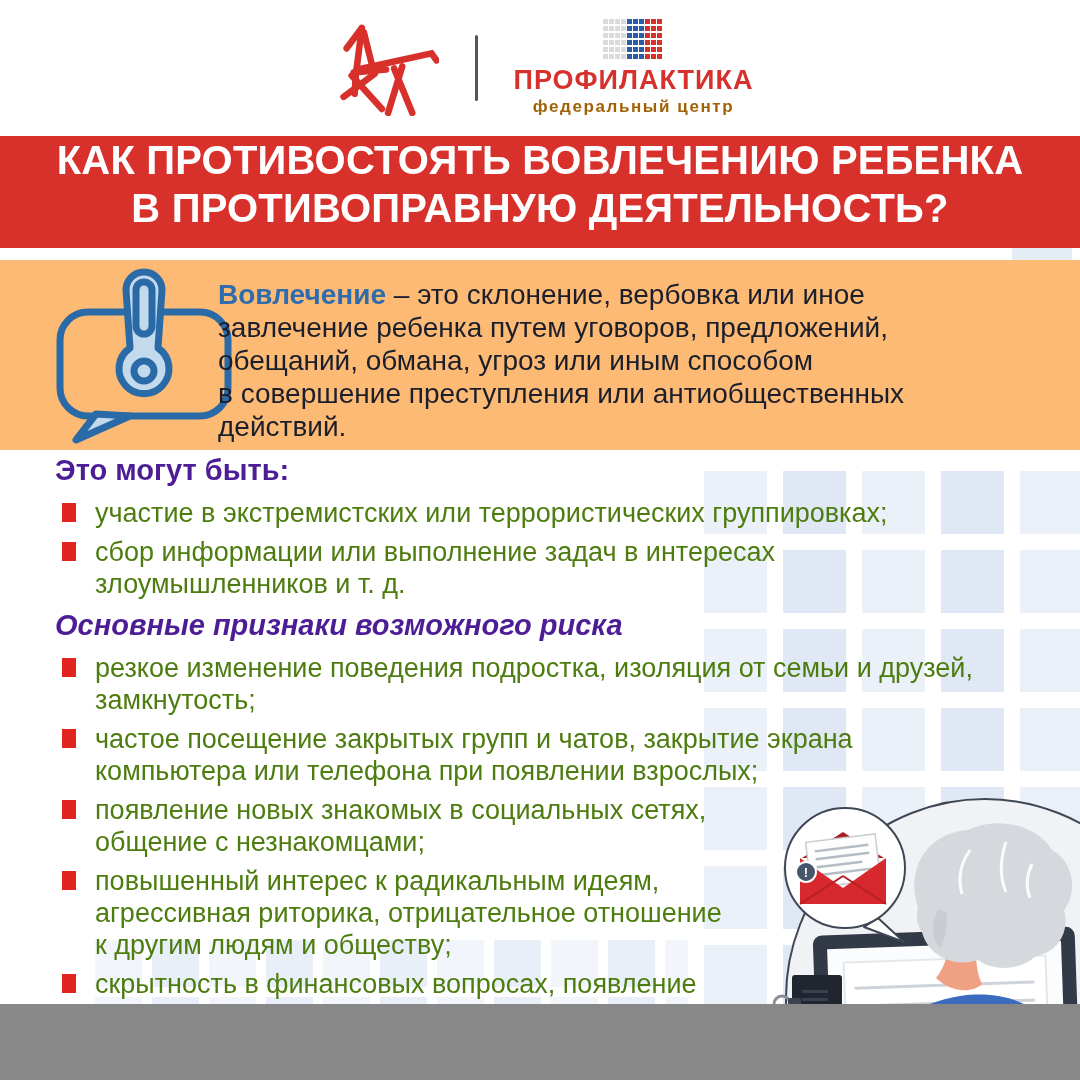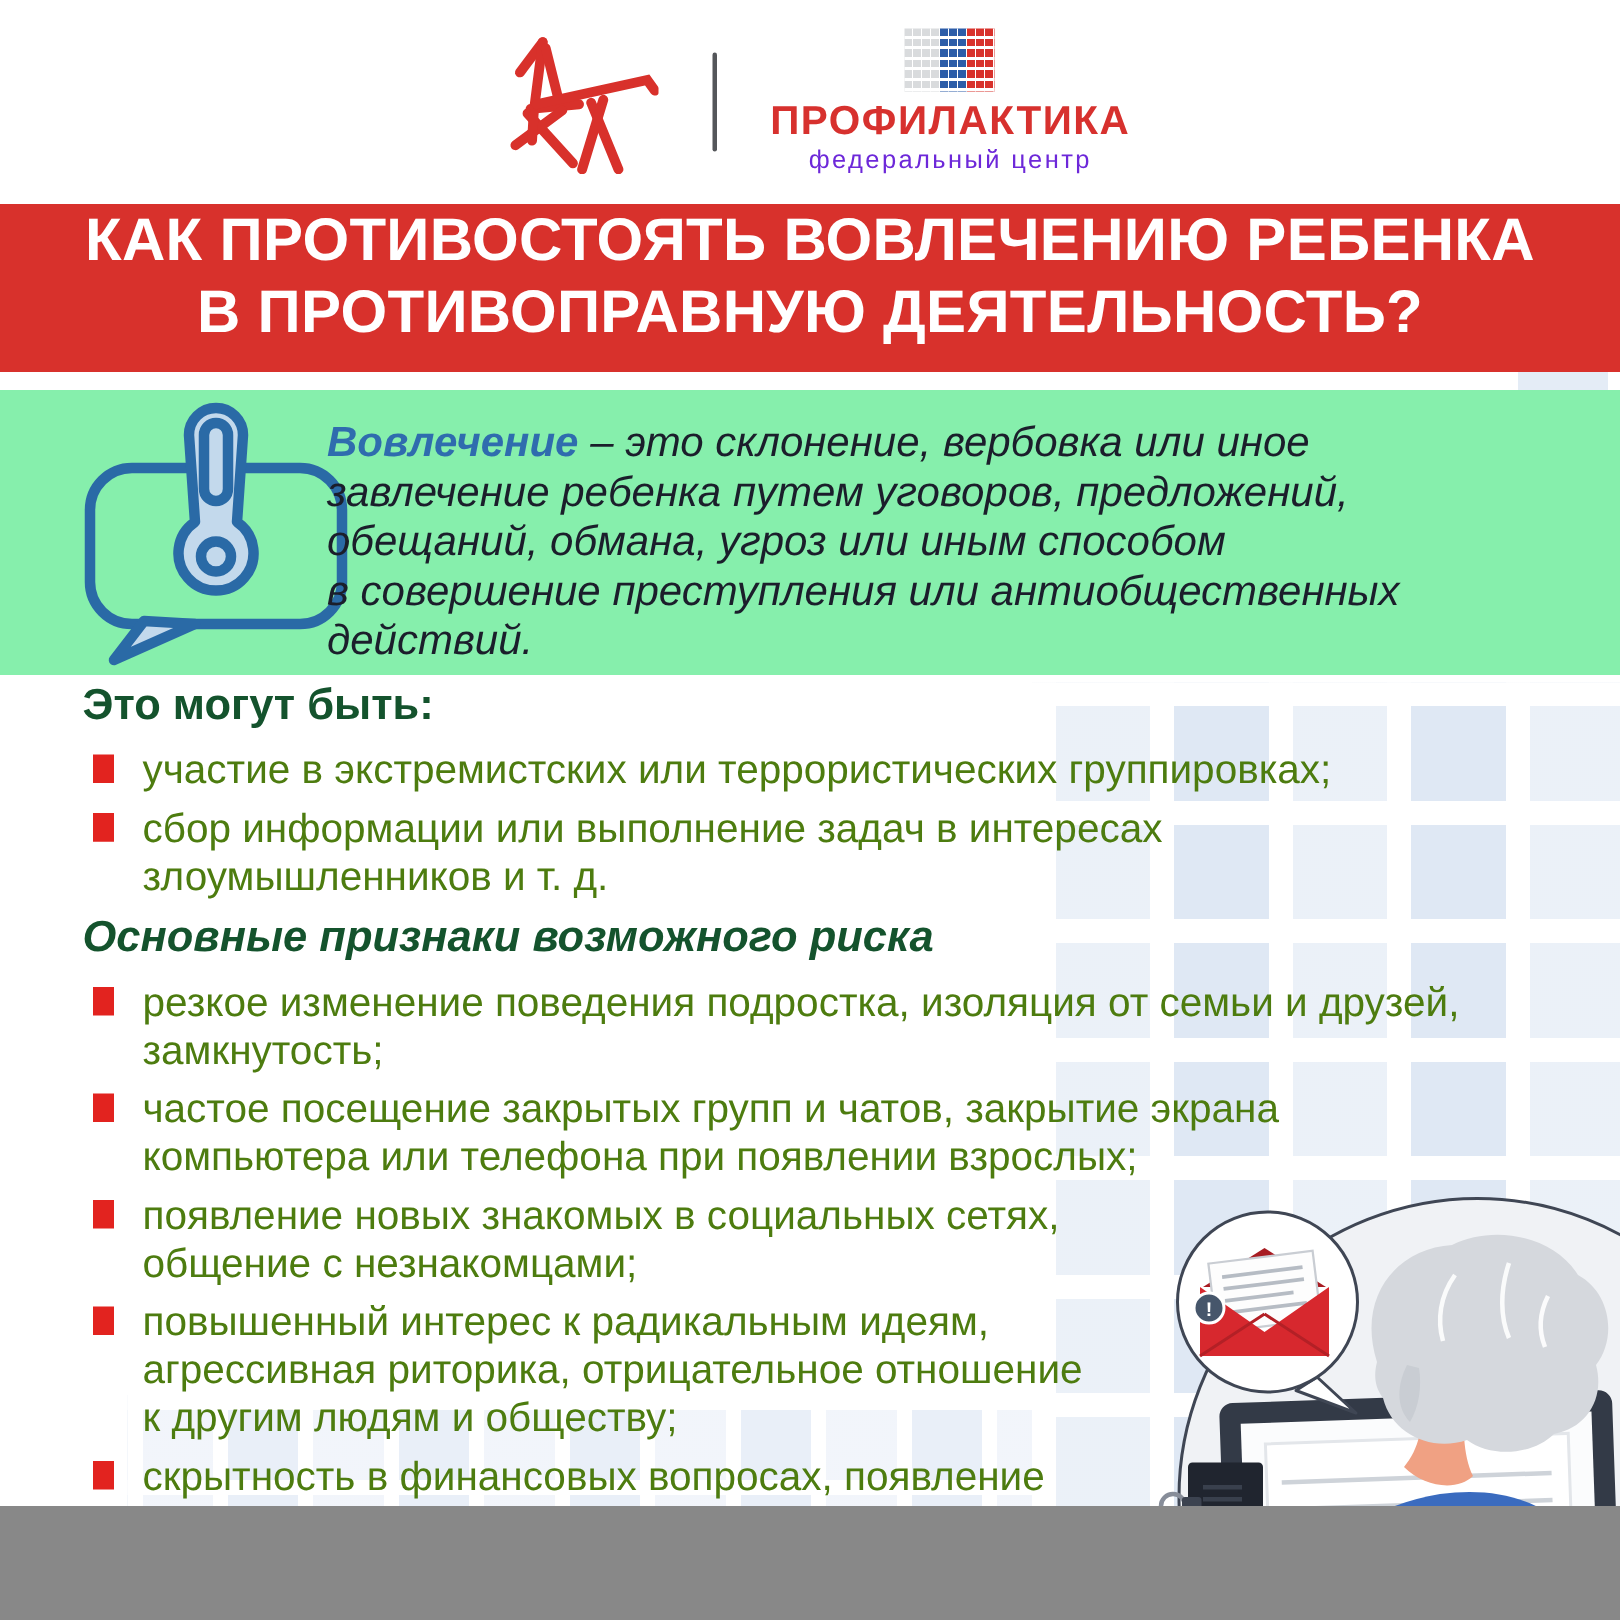--- a/index.html
+++ b/index.html
@@ -12,21 +12,21 @@
   .chair-logo{width:112px;height:96px;}
   .logo-divider{width:3px;height:66px;background:#54565a;border-radius:2px;}
   .brand{display:flex;flex-direction:column;align-items:center;}
   .grid-icon{width:60px;height:42px;margin-bottom:5px;
     background-color:#fff;
     background-image:
       repeating-linear-gradient(to right, transparent 0 5px, #ffffff 5px 6px),
       repeating-linear-gradient(to bottom, transparent 0 5px, #ffffff 5px 7px),
       linear-gradient(to right, #d9dbdd 0 24px, #2b5ca8 24px 42px, #d8312b 42px 60px);}
   .brand-title{font-size:27px;font-weight:bold;color:#d7312e;letter-spacing:1px;line-height:1.05;}
-  .brand-subtitle{font-size:17px;color:#6d28d9;letter-spacing:1.6px;margin-top:3px;}
+  .brand-subtitle{font-size:17px;color:#a16207;letter-spacing:1.6px;margin-top:3px;font-weight:bold;}
 
   
   .banner{position:absolute;top:136px;left:0;right:0;height:112px;background:#d8312c;
           display:flex;justify-content:center;text-align:center;z-index:4;}
   .banner h1{margin:0;color:#fff;font-size:40px;line-height:1.2;font-weight:bold;
              white-space:pre-line;letter-spacing:.2px;}
 
   
   .mosaic{position:absolute;z-index:0;}
   .mosaic-a{left:688px;top:455px;width:392px;height:625px;background-color:#dfe8f4;
@@ -35,29 +35,29 @@
       repeating-linear-gradient(to right, #ffffff 0 16px, transparent 16px 79px),
       repeating-linear-gradient(to bottom, #ffffff 0 16px, transparent 16px 79px);}
   .mosaic-b{left:85px;top:930px;width:603px;height:150px;background-color:#e9eff8;
     background-image:
       repeating-linear-gradient(to right, rgba(255,255,255,.4) 0 57px, transparent 57px 114px),
       repeating-linear-gradient(to right, #ffffff 0 10px, transparent 10px 57px),
       repeating-linear-gradient(to bottom, #ffffff 0 10px, transparent 10px 57px);}
   .corner-square{left:1012px;top:248px;width:60px;height:14px;background:#e4ecf6;}
 
   
-  .definition{position:absolute;top:260px;left:0;right:0;height:190px;background:#86efac;z-index:2;font-style:italic;}
+  .definition{position:absolute;top:260px;left:0;right:0;height:190px;background:#fdba74;z-index:2;}
   .alert-icon{position:absolute;left:48px;top:8px;width:196px;height:180px;}
   .definition p{position:absolute;left:218px;top:18px;width:850px;margin:0;
                 font-size:28px;line-height:33px;color:#1b1e2b;white-space:pre-line;}
   .term{font-weight:bold;color:#2f6cae;}
 
   
   .content{position:absolute;left:55px;top:452px;width:1000px;z-index:2;}
-  .section-heading{font-size:29px;line-height:36px;font-weight:bold;color:#14532d;margin:0 0 9px 0;}
+  .section-heading{font-size:29px;line-height:36px;font-weight:bold;color:#4c1d95;margin:0 0 9px 0;}
   .section-heading.second{margin-top:4px;font-style:italic;}
   .content ul{list-style:none;margin:0 0 4px 0;padding:0;}
   .content li{position:relative;padding-left:40px;margin-bottom:7px;
               font-size:27px;line-height:32px;color:#4d7c0f;}
   .item-text{white-space:pre-line;}
   .bullet{position:absolute;left:7px;top:6px;width:14px;height:19px;background:#e2231f;}
 
   
   .illustration{position:absolute;left:770px;top:780px;width:310px;height:300px;z-index:3;}
 </style>

